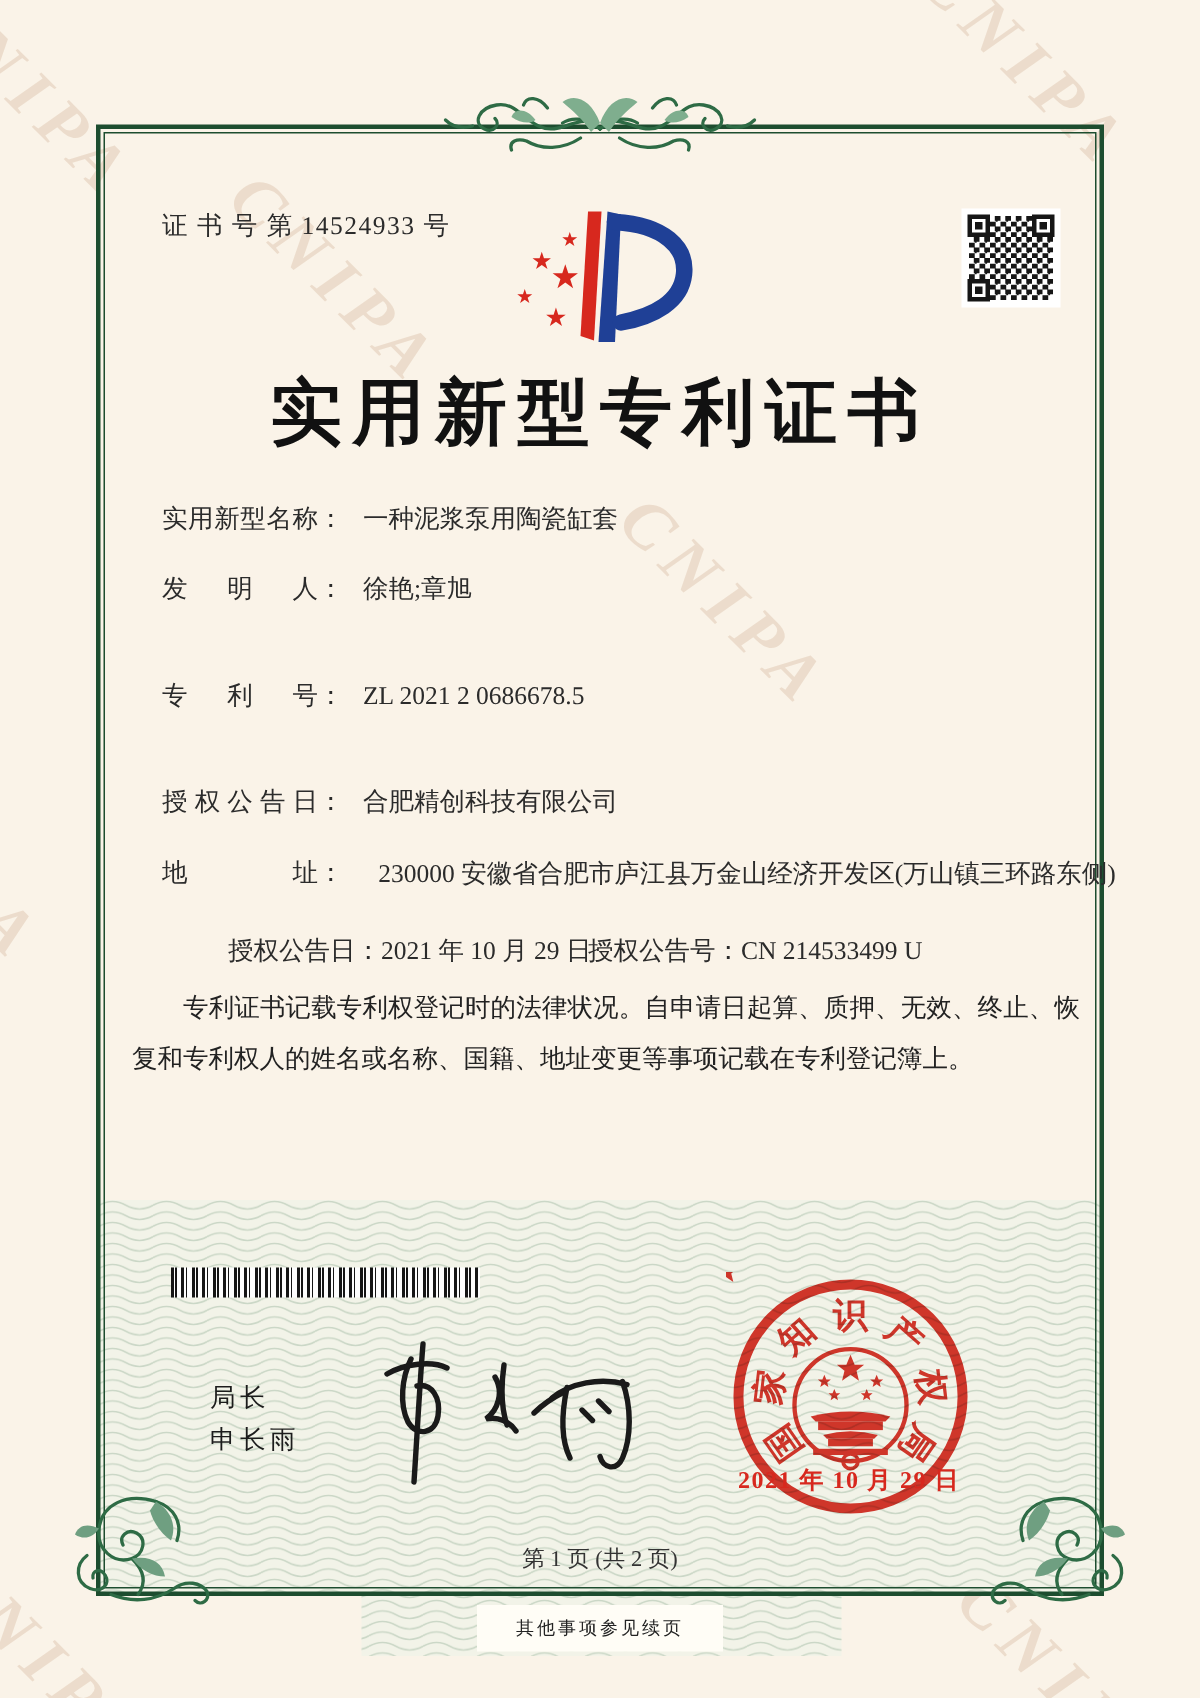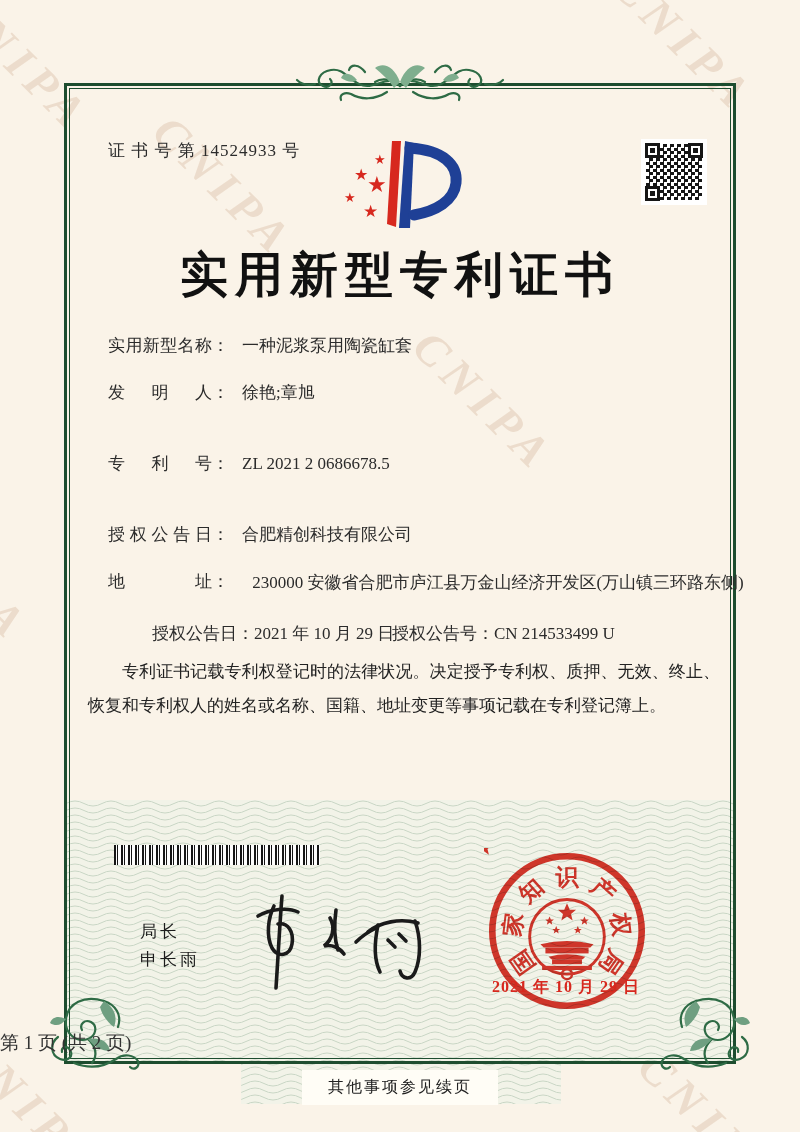--- a/index.html
+++ b/index.html
@@ -59,24 +59,24 @@
              font-family:"Liberation Sans","DejaVu Sans",sans-serif;margin-left:24px;}
   .sig-title{top:920px;} .sig-name{top:948px;}
   .signature{position:absolute;left:228px;top:890px;}
 
   .seal{position:absolute;left:484px;top:848px;width:166px;height:166px;z-index:6;
         opacity:0.93;mix-blend-mode:multiply;}
   .seal svg{width:166px;height:166px;}
   .seal-date{position:absolute;left:491px;top:977px;width:150px;text-align:center;z-index:7;
              font-size:16px;font-weight:bold;color:#d7281e;letter-spacing:1px;}
 
-  .pageno{position:absolute;left:0;top:1030px;width:800px;text-align:left;font-size:19px;color:#333;}
+  .pageno{position:absolute;left:0;top:1030px;width:800px;text-align:center;font-size:15px;color:#333;}
 
   .note{position:absolute;left:50%;top:1070px;transform:translateX(-50%);
-        background:#fffdf6;padding:7px 26px;font-size:16px;letter-spacing:2px;color:#222;}
+        background:#fffdf6;padding:7px 26px;font-size:12px;letter-spacing:2px;color:#222;}
 </style>
 </head>
 <body>
 
 <div id="page">
 
   <span class="wm" style="left:-24px;top:-20px;">CNIPA</span>
   <span class="wm" style="left:180px;top:105px;">CNIPA</span>
   <span class="wm" style="left:640px;top:-40px;">CNIPA</span>
   <span class="wm" style="left:440px;top:320px;">CNIPA</span>
@@ -191,21 +191,21 @@
     </div>
 
     <div class="row" style="top:622px;width:640px;margin-left:44px;">
       <span>授权公告日</span><span>：</span><span>2021 年 10 月 29 日</span>
       <span class="grant-right">
         <span>授权公告号</span><span>：</span><span>CN 214533499 U</span>
       </span>
     </div>
 
     <div class="body-text">
-      <p>专利证书记载专利权登记时的法律状况。决定授予专利权、质押、无效、终止、恢复和专利权人的姓名或名称、国籍、地址变更等事项记载在专利登记簿上。</p>
+      <p>专利证书记载专利权登记时的法律状况。自申请日起算、质押、无效、终止、恢复和专利权人的姓名或名称、国籍、地址变更等事项记载在专利登记簿上。</p>
     </div>
 
     <div class="barcode"></div>
 
     <div class="sig-label sig-title">局长</div>
     <div class="sig-label sig-name">申长雨</div>
     <svg class="signature" width="210" height="100" viewBox="0 0 210 100">
       <g fill="none" stroke="#1a1a1a" stroke-width="3.6" stroke-linecap="round">
         <path d="M30,26 C42,19 60,17 70,22"></path>
         <path d="M46,16 C40,28 38,46 44,58 C50,68 62,66 64,54 C66,42 60,32 50,34"></path>

